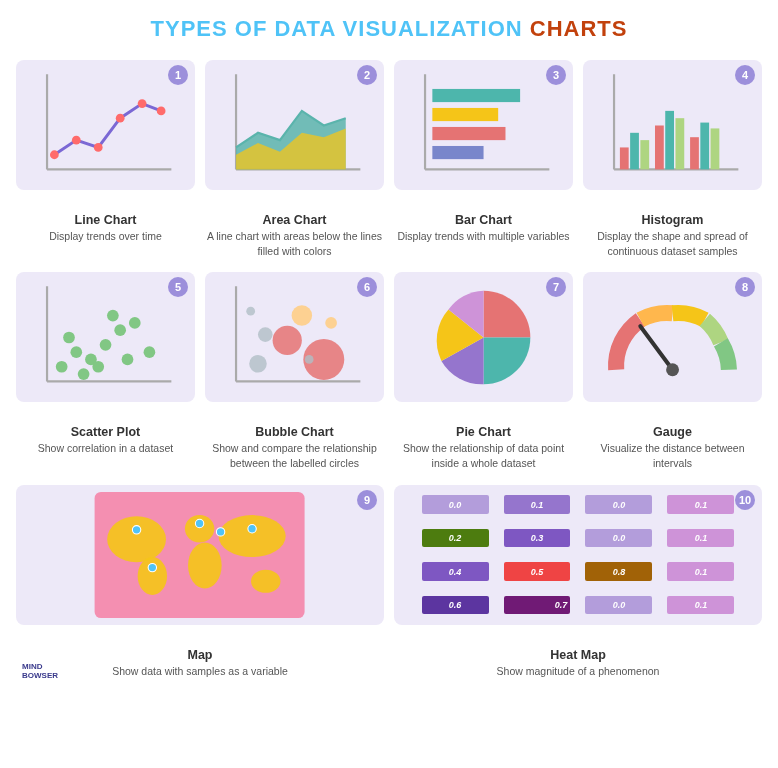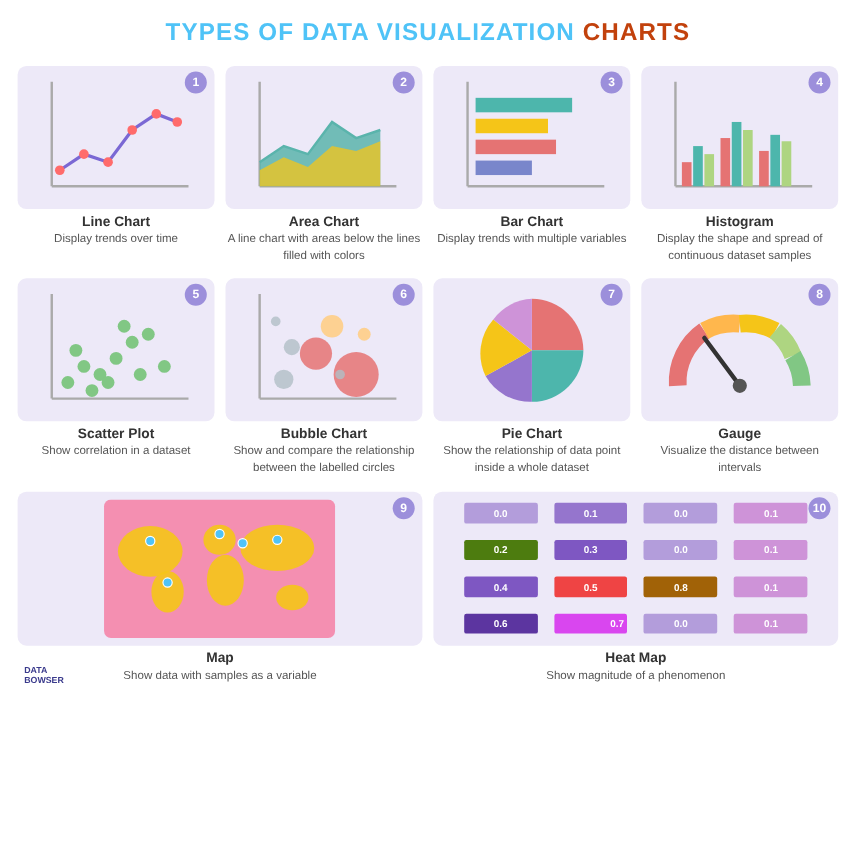--- a/index.html
+++ b/index.html
@@ -65,21 +65,21 @@
       font-size: 11px;
       font-weight: bold;
       display: flex;
       align-items: center;
       justify-content: center;
     }
     .chart-name {
       font-size: 12.5px;
       font-weight: bold;
       color: #333;
-      margin-top: 4px;
+      margin-top: 23px;
       text-align: center;
     }
     .chart-desc {
       font-size: 10.5px;
       color: #555;
       text-align: center;
       margin-top: 2px;
       line-height: 1.4;
     }
     
@@ -97,20 +97,21 @@
     
     
     
     .heatmap-grid {
       display: grid;
       grid-template-columns: repeat(4, 1fr);
       grid-template-rows: repeat(4, 1fr);
       gap: 15px;
       width: 85%;
       height: 85%;
+      font-style: italic;
     }
     .heatmap-cell {
       display: flex;
       align-items: center;
       justify-content: center;
       font-size: 9px;
       color: #fff;
       border-radius: 2px;
       font-weight: bold;
     }
@@ -349,29 +350,29 @@
           <div class="heatmap-cell" style="background: rgb(206, 147, 216);">0.1</div>
           <div class="heatmap-cell" style="background: #4d7c0f;">0.2</div>
           <div class="heatmap-cell" style="background: rgb(126, 87, 194);">0.3</div>
           <div class="heatmap-cell" style="background: rgb(179, 157, 219);">0.0</div>
           <div class="heatmap-cell" style="background: rgb(206, 147, 216);">0.1</div>
           <div class="heatmap-cell" style="background: rgb(126, 87, 194);">0.4</div>
           <div class="heatmap-cell" style="background: #ef4444;">0.5</div>
           <div class="heatmap-cell" style="background: #a16207;">0.8</div>
           <div class="heatmap-cell" style="background: rgb(206, 147, 216);">0.1</div>
           <div class="heatmap-cell" style="background: rgb(92, 53, 160);">0.6</div>
-          <div class="heatmap-cell" style="background: #d946ef; padding-left: 48px;">0.7</div>
+          <div class="heatmap-cell" style="background: #701a75; padding-left: 48px;">0.7</div>
           <div class="heatmap-cell" style="background: rgb(179, 157, 219);">0.0</div>
           <div class="heatmap-cell" style="background: rgb(206, 147, 216);">0.1</div>
         </div>
     </div>
     <div class="chart-name">Heat Map</div>
     <div class="chart-desc">Show magnitude of a phenomenon</div>
   </div>
 
 </div>
 
 <div style="position:relative; margin-top:8px;">
   <div class="brand-logo">
-    <span>DATA</span><br>
+    <span>MIND</span><br>
     <span>BOWSER</span>
   </div>
 </div>
 
 </body></html>

